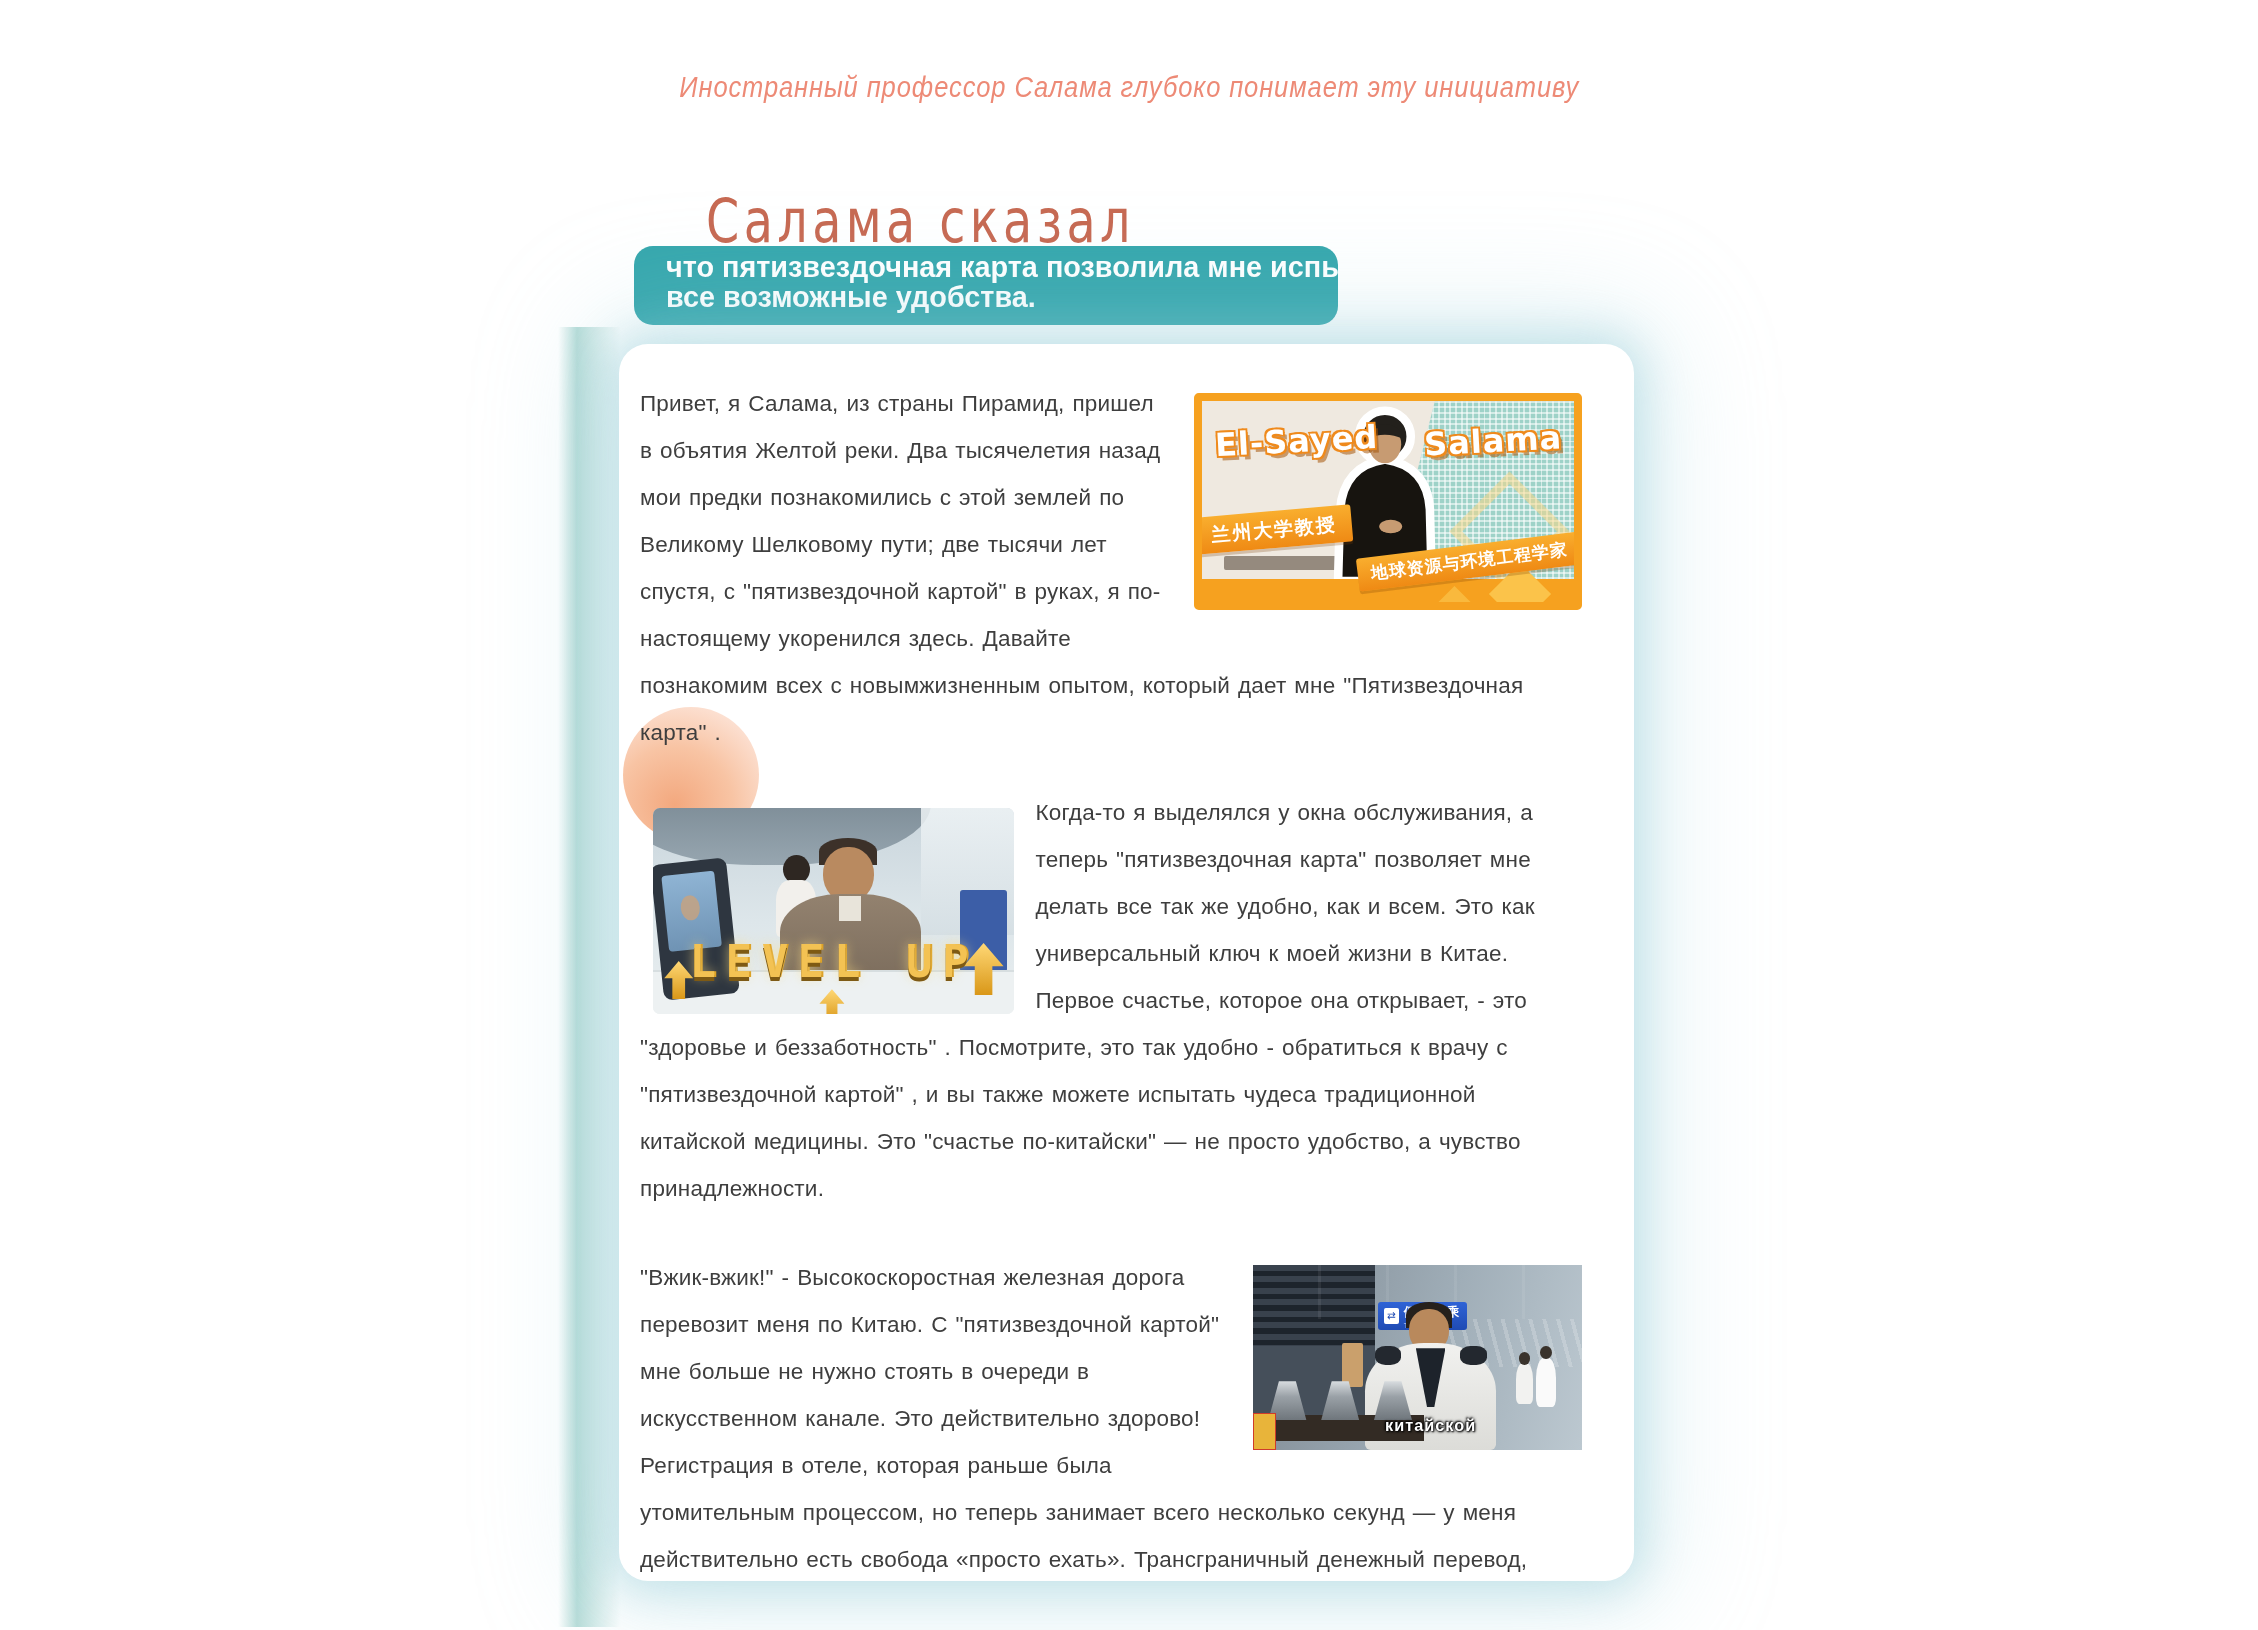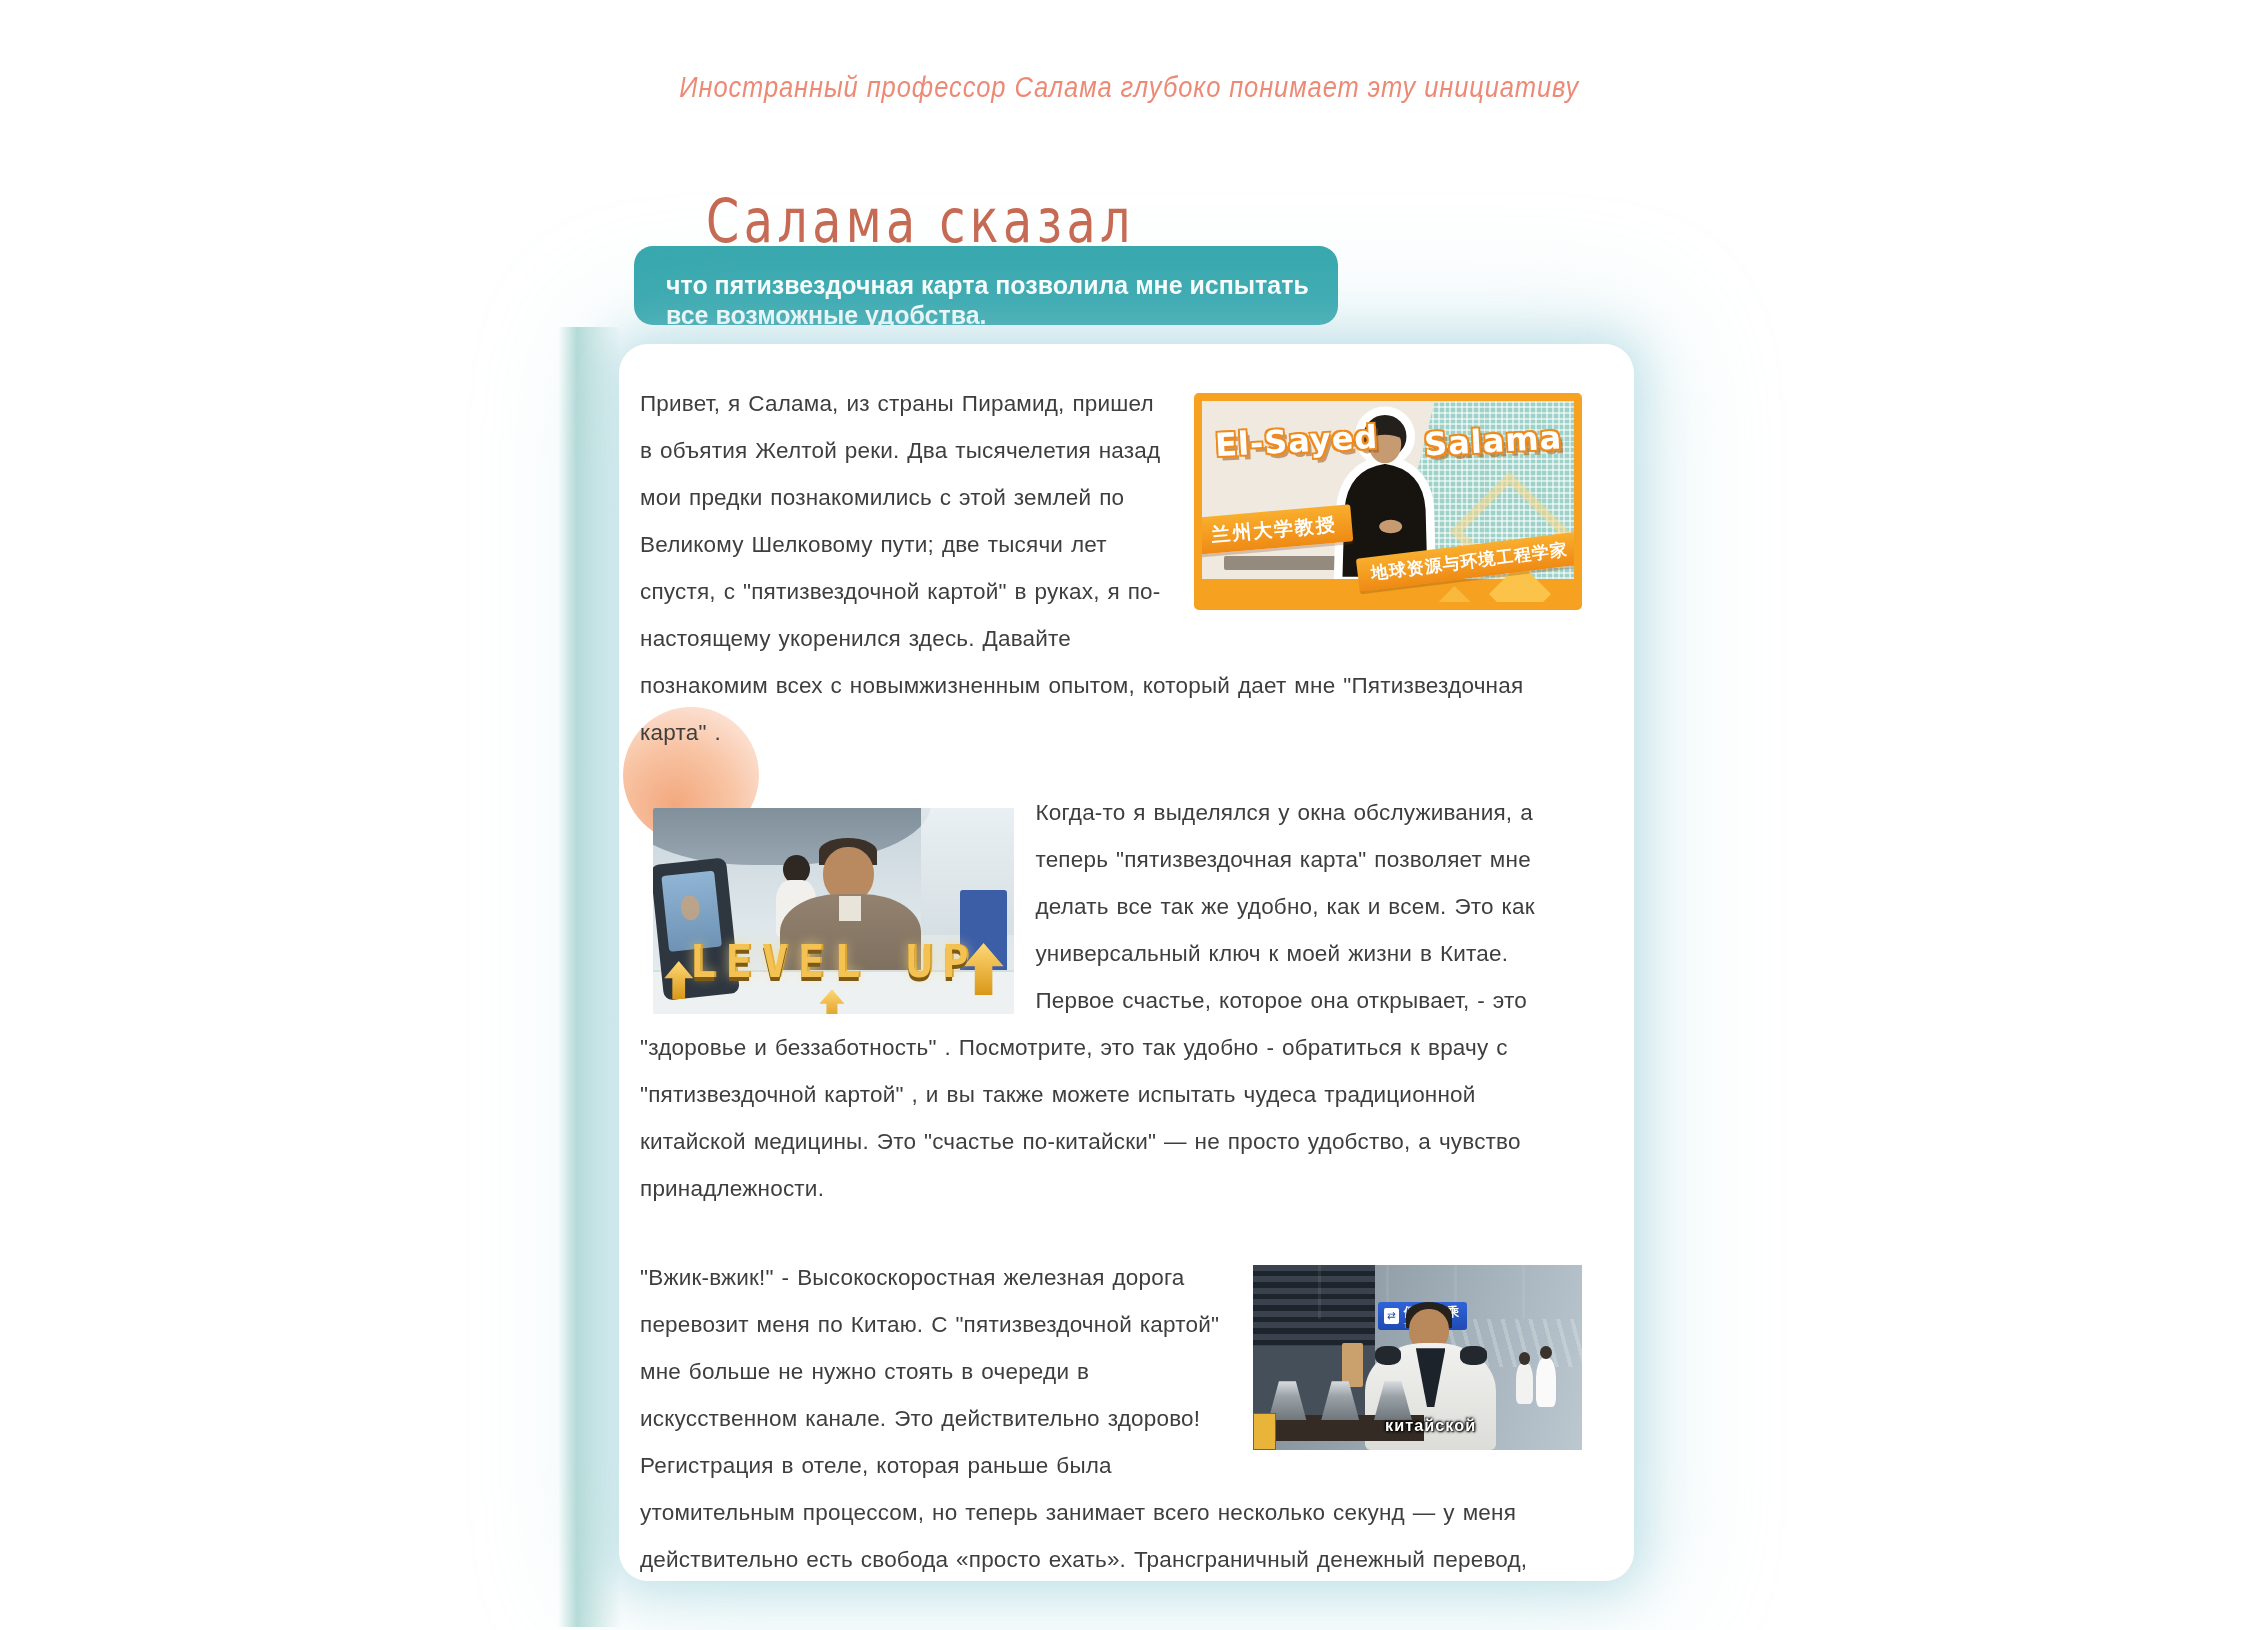--- a/index.html
+++ b/index.html
@@ -15,21 +15,21 @@
 
   
   .title{position:absolute;left:692px;top:170px;margin:14px;color:#c76952;
          font-family:"DejaVu Sans",sans-serif;font-weight:400;font-size:61px;line-height:73px;}
   .title .squeeze{display:inline-block;transform:scaleX(.78);transform-origin:left;
                   letter-spacing:5.7px;white-space:nowrap;}
 
   
   .banner{position:absolute;left:634px;top:246px;width:704px;height:79px;background:#35a7ad;
           border-radius:19px;color:#ffffff;z-index:1;}
-  .banner-inner{padding:24px 0 0 32px;font-weight:bold;font-size:26px;line-height:30px;}
+  .banner-inner{padding:6px 0 0 32px;font-weight:bold;font-size:30px;line-height:30px;}
   .banner-inner div{transform:scaleX(.96);transform-origin:left;white-space:nowrap;}
 
   
   .left-strip{position:absolute;left:558px;top:327px;width:63px;height:1300px;
       background:linear-gradient(to right,rgba(255,255,255,0) 0%,#b7dcd8 30%,rgba(255,255,255,0) 100%);}
 
   
   .card{position:absolute;left:619px;top:344px;width:1015px;height:1237px;box-sizing:border-box;
         background:#ffffff;border-radius:29px;padding:36px 52px 0 21px;overflow:hidden;z-index:2;
         box-shadow:0 0 46px 9.6px rgba(140,200,210,.45),0 0 115px 32.5px rgba(170,215,225,.28);}
@@ -64,21 +64,21 @@
       transform:rotate(-3deg);font-family:"DejaVu Sans",sans-serif;
       text-shadow:-1.9px -1.9px 0 #ef8a1c,1.9px -1.9px 0 #ef8a1c,-1.9px 1.9px 0 #ef8a1c,1.9px 1.9px 0 #ef8a1c,3.8px 4.8px 0 rgba(165,85,10,.55);}
   .t1-name-left{left:13.4px;}
   .t1-name-right{right:11.5px;}
   .t1-ribbon{position:absolute;color:#fff;font-weight:bold;white-space:nowrap;border-radius:2.9px;
       background:linear-gradient(#f9ae2e,#ef8a14);box-shadow:0 2.9px 0 rgba(120,60,0,.25);}
   .t1-ribbon-left{left:-5.7px;bottom:54px;font-size:19px;padding:5.7px 15.3px;transform:rotate(-5deg);letter-spacing:1.9px;}
   .t1-ribbon-right{right:-7.6px;bottom:25px;font-size:17px;padding:4.8px 13.4px;transform:rotate(-7deg);letter-spacing:1px;}
 
   
-  .thumb2{float:left;width:361px;height:206px;margin:19px 21px 7.6px 13.4px;border-radius:2px;
+  .thumb2{float:left;width:361px;height:206px;margin:19px 21px 7.6px 13.4px;border-radius:7px;
           background:linear-gradient(180deg,#c9d5dc 0%,#dde6ea 55%,#e9eef0 100%);}
   .t2-ceiling{position:absolute;left:-8%;top:-34%;width:85%;height:62%;border-radius:0 0 48% 42%;
           background:linear-gradient(#64747f,#97a6b0);}
   .t2-window{position:absolute;right:0;top:0;width:26%;height:62%;
           background:linear-gradient(#eff4f6,#d4dee3);opacity:.85;}
   .t2-kiosk{position:absolute;left:1%;top:26%;width:21%;height:66%;background:#2e3640;border-radius:8.6px;
           transform:rotate(-6deg);}
   .t2-screen{position:absolute;left:13%;top:9%;width:70%;height:56%;border-radius:3.8px;
           background:linear-gradient(#8fb4d4,#6f93b4);}
   .t2-face{position:absolute;left:30%;top:28%;width:36%;height:34%;border-radius:50%;background:#c9a27d;opacity:.8;}

